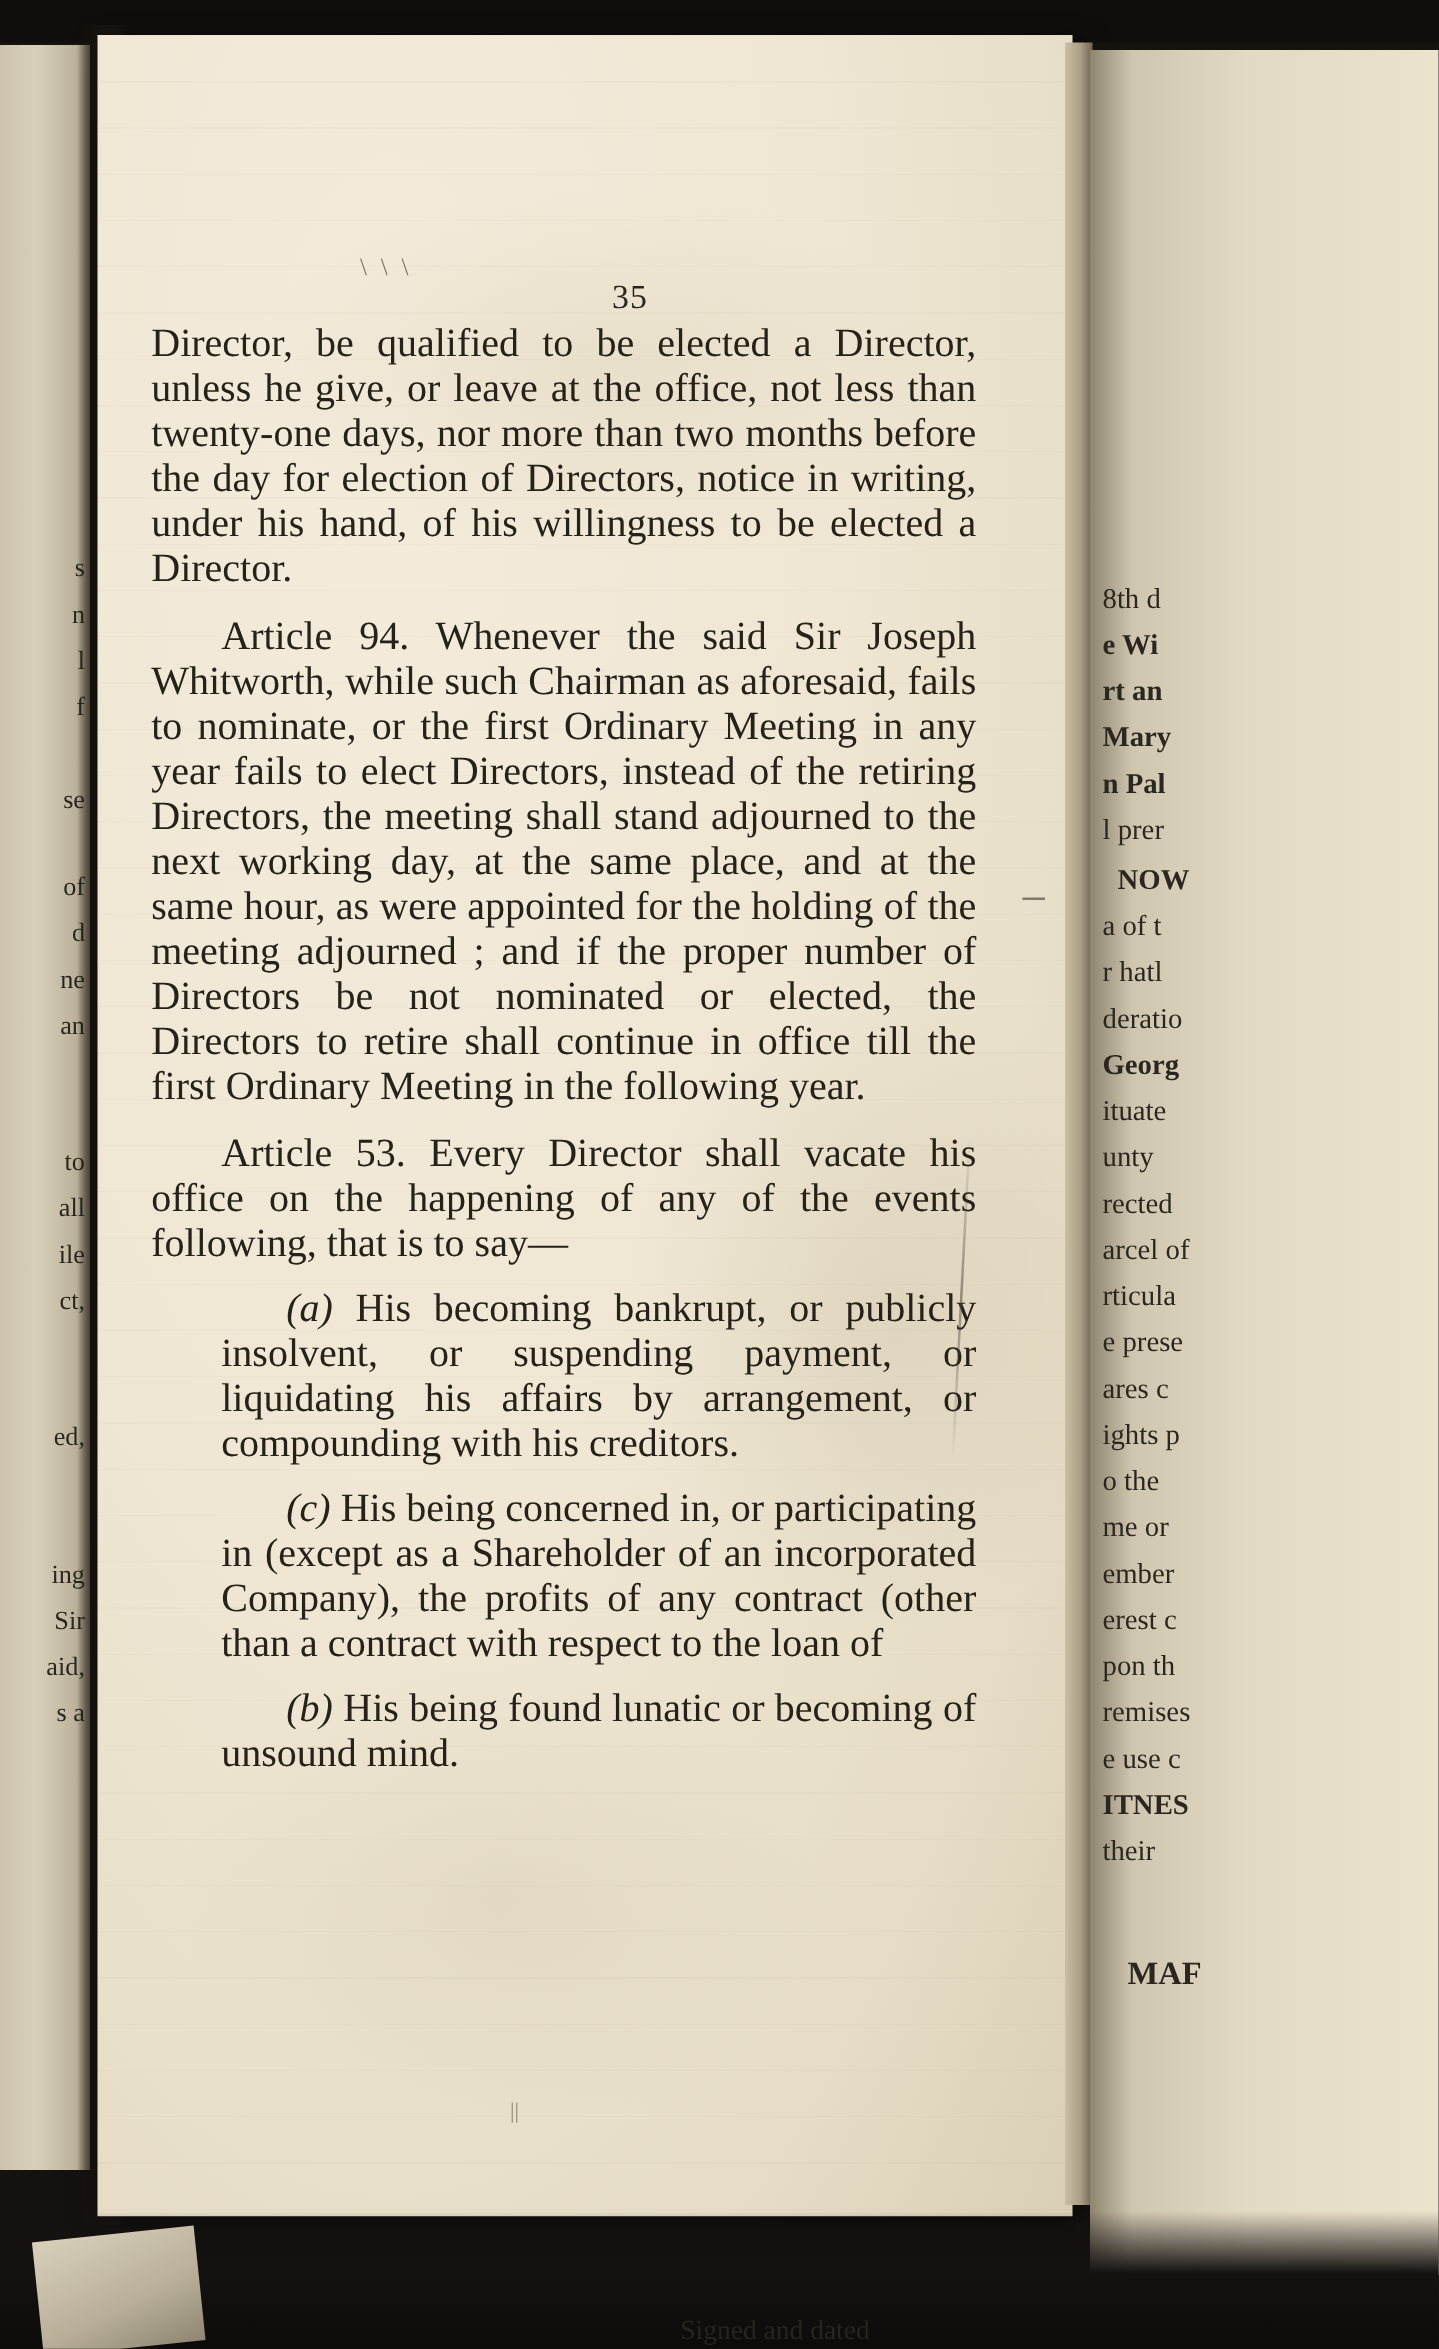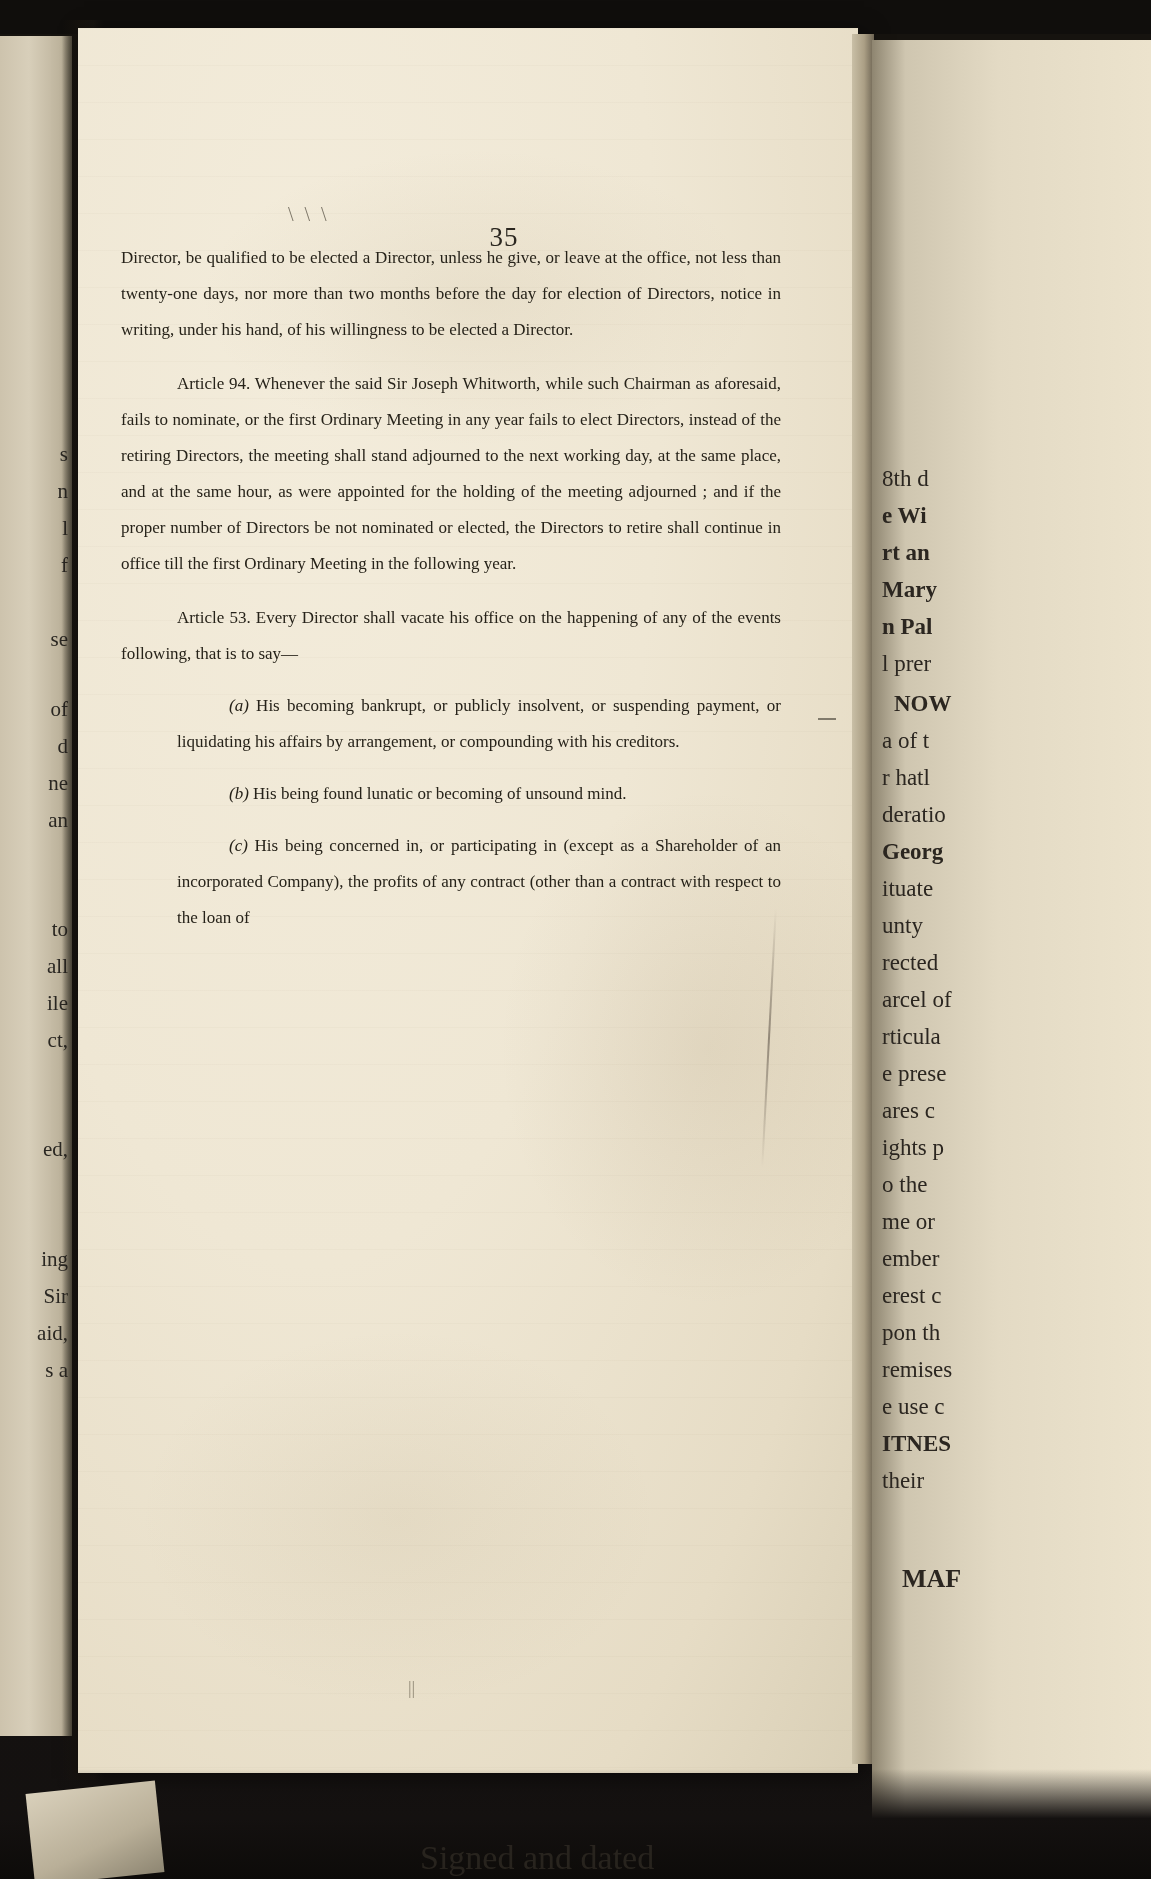--- a/index.html
+++ b/index.html
@@ -104,43 +104,44 @@
     left: 30px; bottom: 0px;
     width: 130px; height: 92px;
     background: linear-gradient(160deg, #d9d0bb 0%, #b9af98 60%, #8e8672 100%);
     transform: rotate(-6deg);
   }
   .bottom-caption {
     position: absolute;
     left: 420px; bottom: 2px;
     width: 400px;
     color: #3d372e;
-    font-size: 34px;
+    font-size: 22px;
     font-family: "Liberation Serif", serif;
+    text-align: center;
     opacity: 0.55;
   }
 
   
   .page-number {
     position: absolute;
     left: 0; top: 194px;
     width: 780px;
     text-align: center;
     font-size: 27px;
     color: #2b2720;
     letter-spacing: 1px;
     margin-left: 36px;
   }
   .body-col {
     position: absolute;
     left: 43px;
-    top: 212px;
+    top: 228px;
     width: 660px;
     color: #262219;
-    font-size: 17px;
+    font-size: 32px;
     line-height: 36px;
     text-align: justify;
     text-justify: inter-word;
   }
   .para {
     margin: 0 0 2px 0;
     text-align: justify;
   }
   .para.indent { text-indent: 56px; }
   .para.gap { margin-top: 18px; }
@@ -247,27 +248,27 @@
     <p class="para">Director, be qualified to be elected a Director, unless he give, or leave at the office, not less than twenty-one days, nor more than two months before the day for election of Directors, notice in writing, under his hand, of his willingness to be elected a Director.</p>
     <p class="para indent gap">Article 94. Whenever the said Sir Joseph Whitworth, while such Chairman as aforesaid, fails to nominate, or the first Ordinary Meeting in any year fails to elect Directors, instead of the retiring Directors, the meeting shall stand adjourned to the next working day, at the same place, and at the same hour, as were appointed for the holding of the meeting adjourned ; and if the proper number of Directors be not nominated or elected, the Directors to retire shall continue in office till the first Ordinary Meeting in the following year.</p>
     <p class="para indent gap">Article 53. Every Director shall vacate his office on the happening of any of the events following, that is to say—</p>
 
     <p class="para sub">
       <span class="ital">(a)</span>
       <span>His becoming bankrupt, or publicly insolvent, or suspending payment, or liquidating his affairs by arrangement, or compounding with his creditors.</span>
     </p>
 
     <p class="para sub">
+      <span class="ital">(c)</span>
+      <span>His being concerned in, or participating in (except as a Shareholder of an incorporated Company), the profits of any contract (other than a contract with respect to the loan of</span>
+    </p>
+
+    <p class="para sub">
       <span class="ital">(b)</span>
       <span>His being found lunatic or becoming of unsound mind.</span>
-    </p>
-
-    <p class="para sub">
-      <span class="ital">(c)</span>
-      <span>His being concerned in, or participating in (except as a Shareholder of an incorporated Company), the profits of any contract (other than a contract with respect to the loan of</span>
     </p>
   </div>
 
   <div class="pencil-mark"></div>
   <div class="right-dash"></div>
   <div class="bottom-tick">||</div>
 </div>
 
 <div class="page-edge-right"></div>
 

